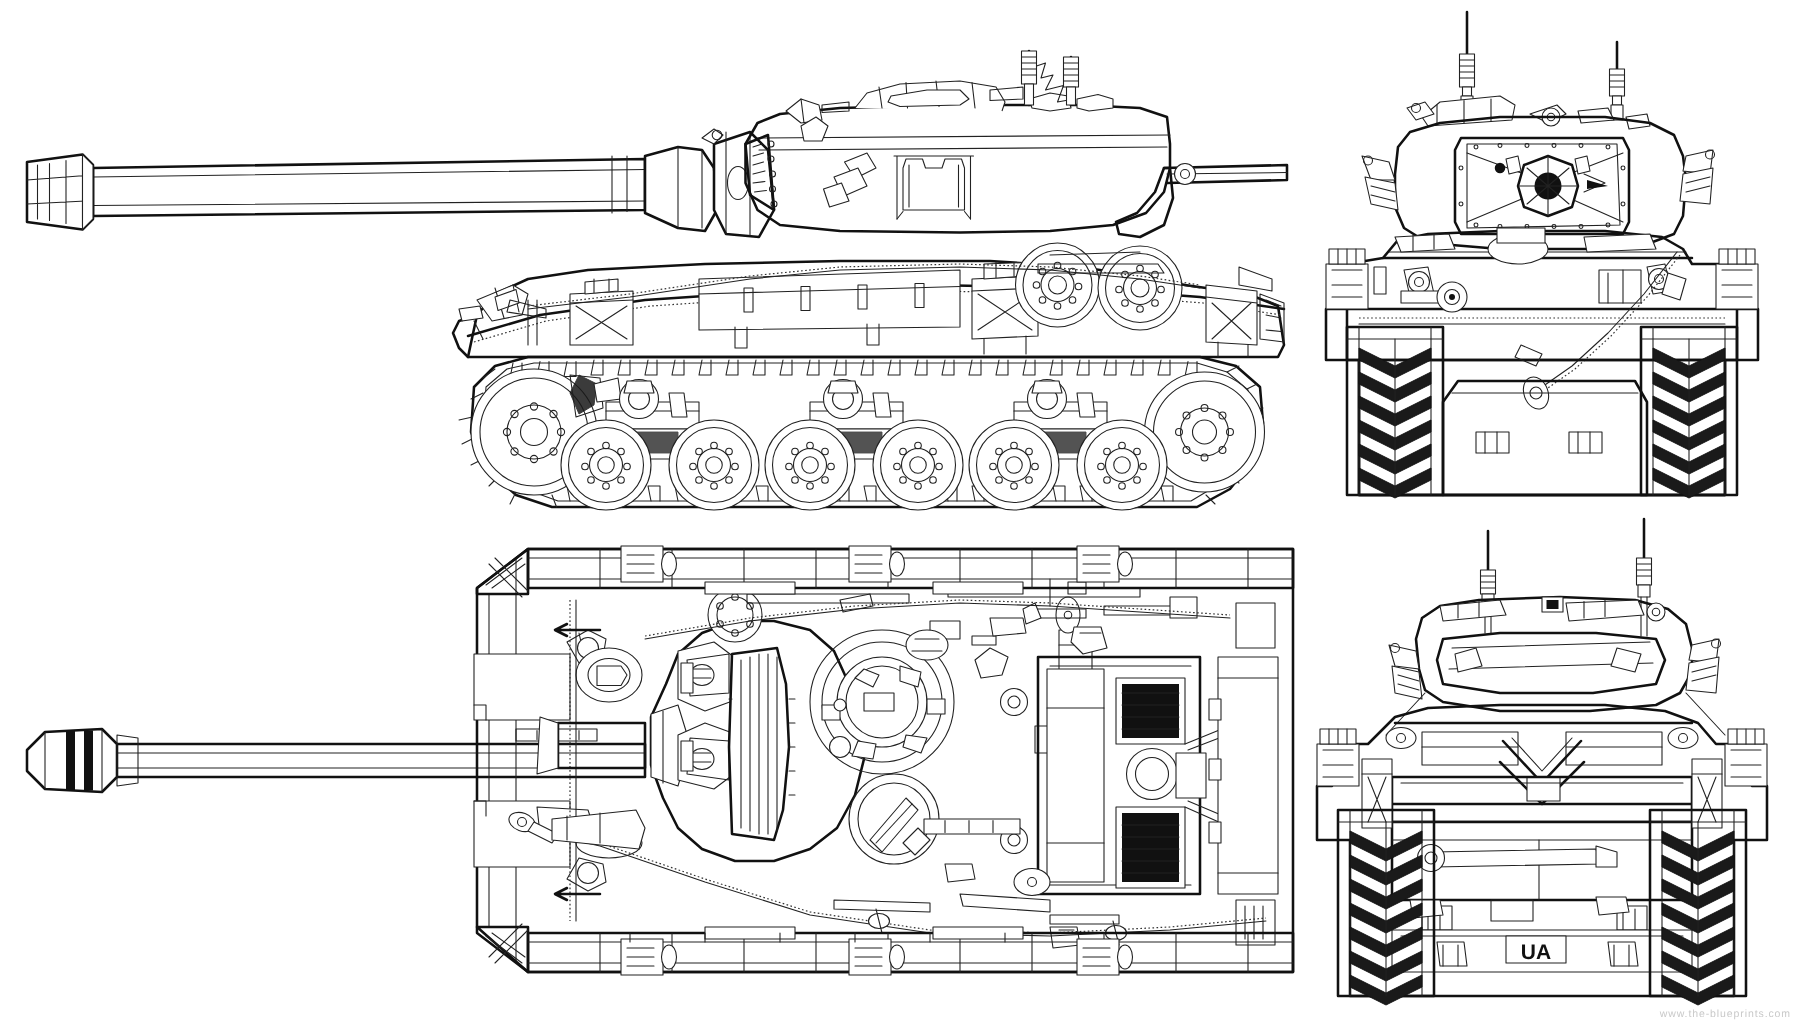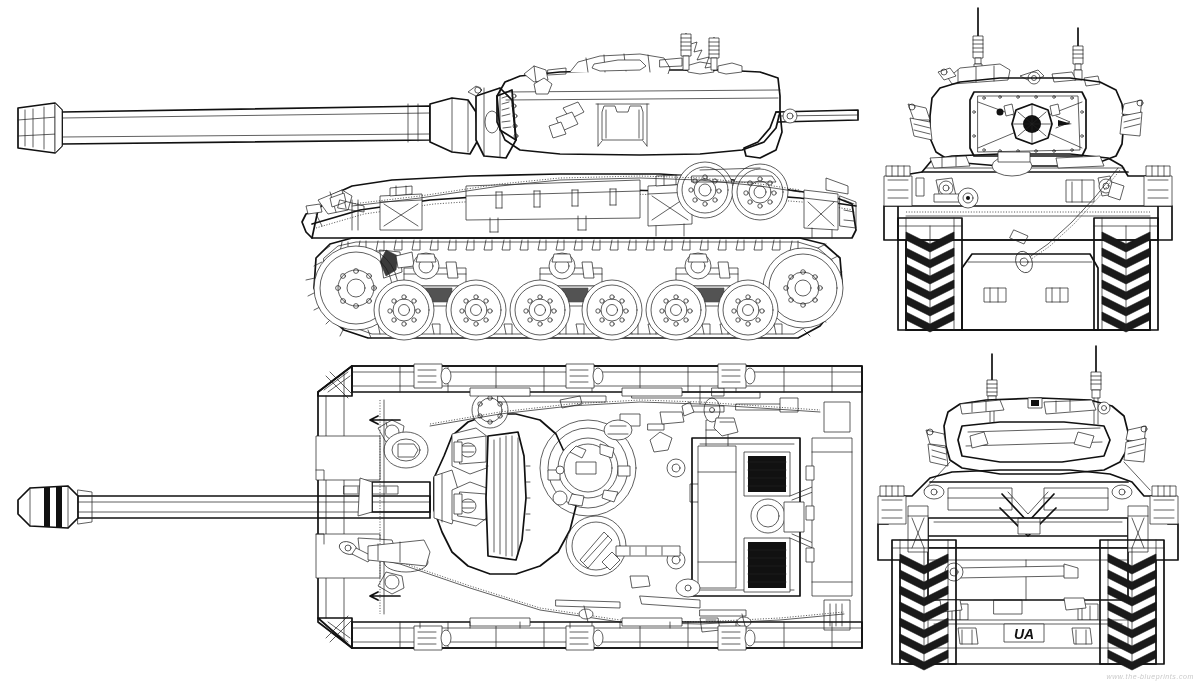--- a/index.html
+++ b/index.html
@@ -1,19 +1,19 @@
 <!DOCTYPE html>
 <html><head>
 <meta charset="utf-8">
 <title>Tank Blueprint</title>
 <style>
   html,body{margin:0;padding:0;background:#ffffff;}
   body{width:1200px;height:683px;overflow:hidden;
        font-family:"Liberation Sans",sans-serif;position:relative;}
-  #sheet{position:absolute;left:0;top:0;width:1200px;height:683px;background:#fff;font-style:italic;}
+  #sheet{position:absolute;left:0;top:0;width:1200px;height:683px;background:#fff;}
   svg{display:block;position:absolute;left:0;top:0;}
   .thick{fill:none;stroke:#111;stroke-width:1.7;stroke-linejoin:round;stroke-linecap:round;}
   .thickf{fill:#fff;stroke:#111;stroke-width:1.7;stroke-linejoin:round;}
   .thin{fill:none;stroke:#222;stroke-width:.72;stroke-linejoin:round;stroke-linecap:round;}
   .thinf{fill:#fff;stroke:#222;stroke-width:.72;stroke-linejoin:round;}
   .dot{fill:none;stroke:#333;stroke-width:.8;stroke-dasharray:1.1 1.6;}
   .blk{fill:#111;stroke:none;}
   .dk{fill:#1a1a1a;stroke:#111;stroke-width:.6;}
   .wm{position:absolute;right:6px;bottom:3px;font-size:7px;color:#c9c9c9;
       letter-spacing:.6px;font-family:"Liberation Sans",sans-serif;}

